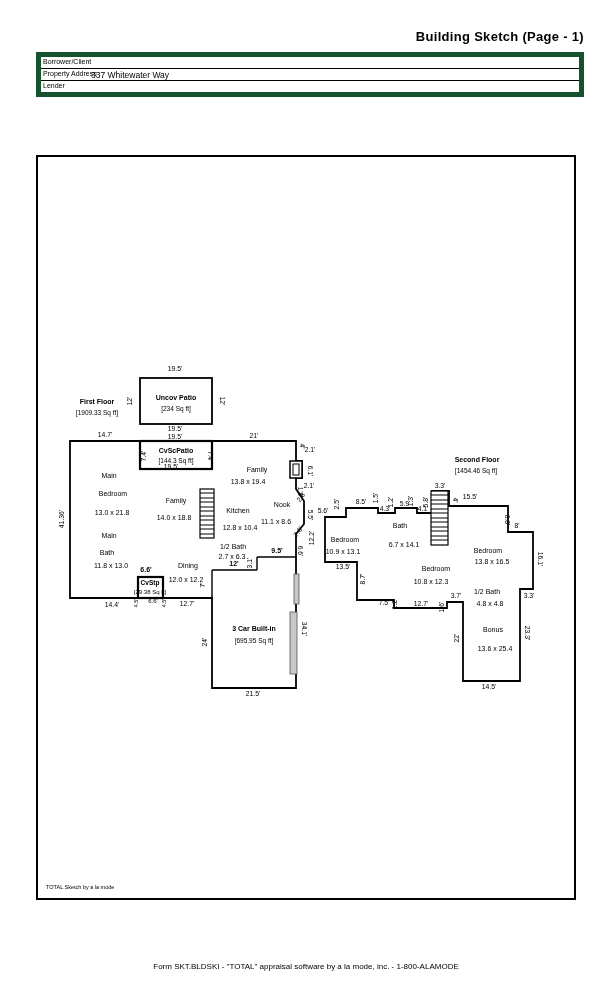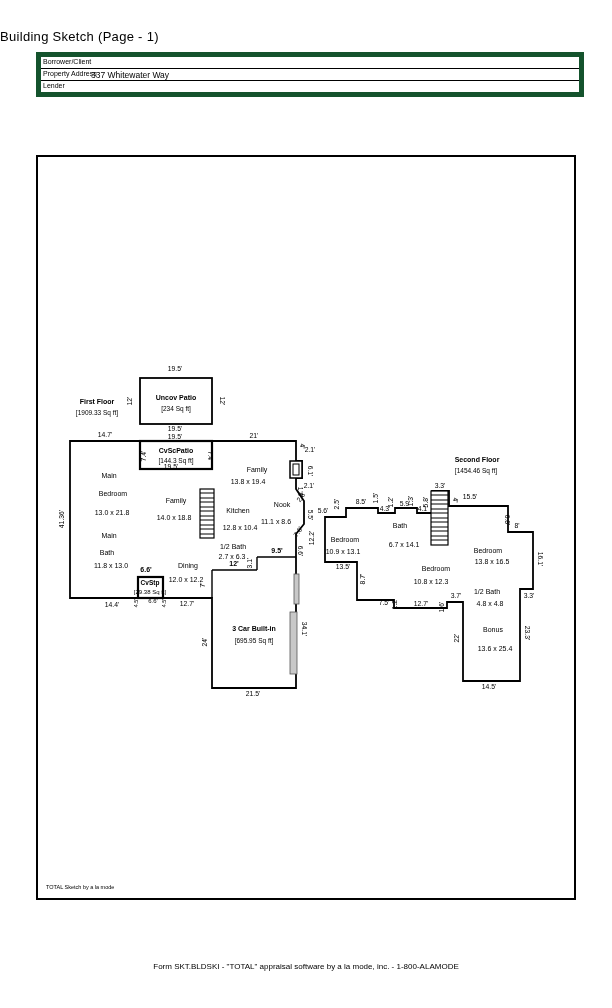--- a/index.html
+++ b/index.html
@@ -1,17 +1,17 @@
 <!DOCTYPE html>
 <html><head>
 <meta charset="utf-8">
 <style>
   html,body{margin:0;padding:0;background:#fff;}
   body{width:612px;height:1008px;position:relative;font-family:"Liberation Sans",sans-serif;color:#000;}
-  .page-title{position:absolute;top:29px;left:0;width:584px;text-align:left;font-weight:normal;font-size:13px;letter-spacing:.3px;}
+  .page-title{position:absolute;top:29px;left:0;width:584px;text-align:right;font-weight:bold;font-size:13px;letter-spacing:.3px;}
   .info-table{position:absolute;left:36px;top:52px;width:538px;border:5px solid #14532d;}
   .info-row{position:relative;height:11px;border-bottom:1px solid #000;}
   .info-row:last-child{border-bottom:none;}
   .info-row span{position:absolute;top:1px;white-space:nowrap;}
   .lbl{font-size:7px;}
   .val{font-size:8.5px;}
   .sketch-svg{position:absolute;left:36px;top:155px;}
   .sketch-svg text{font-family:"Liberation Sans",sans-serif;fill:#000;}
   .footer{position:absolute;top:962px;left:0;width:612px;text-align:center;font-size:8px;}
 </style>

